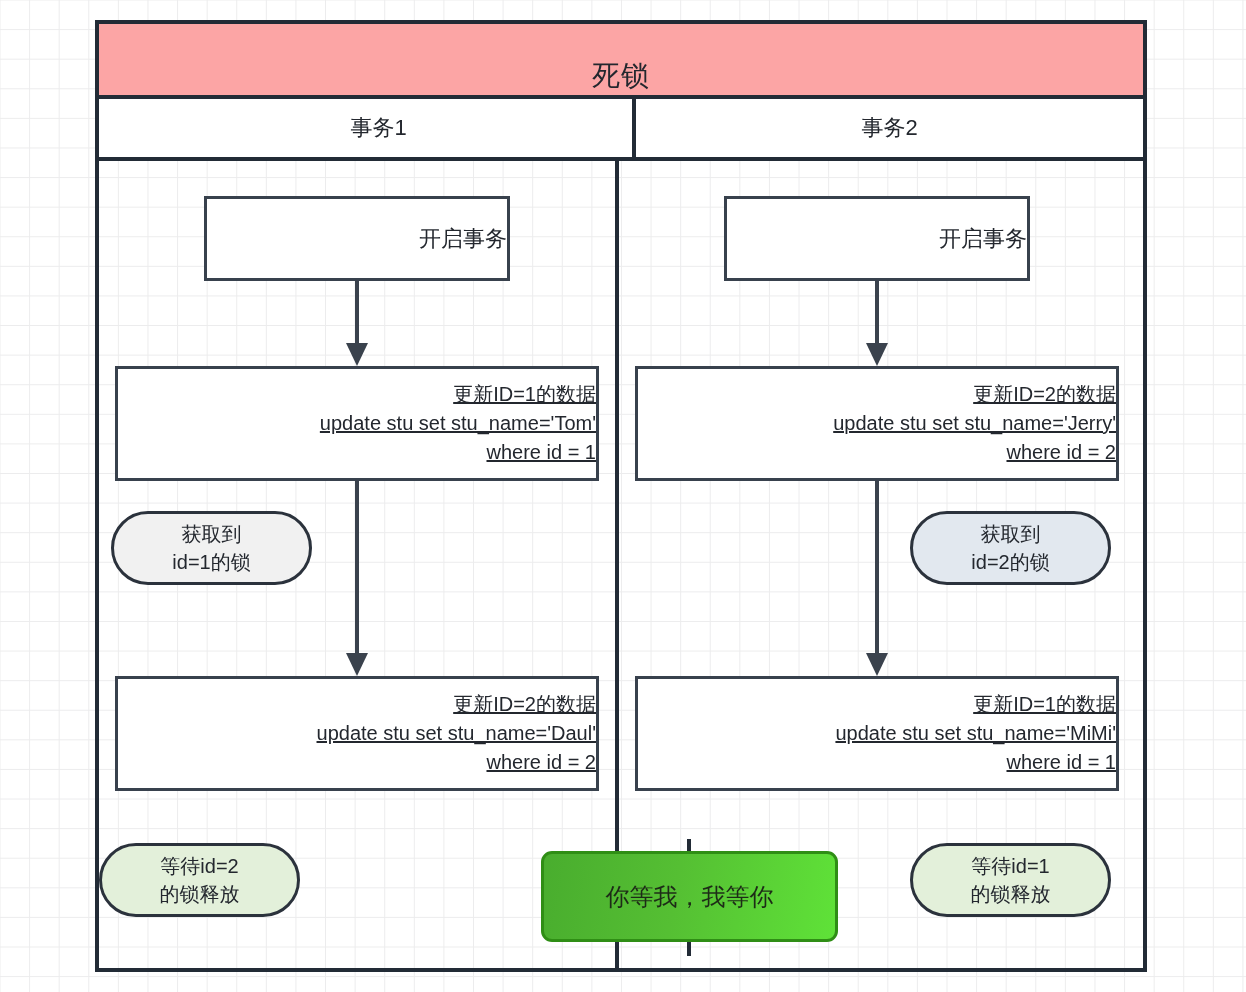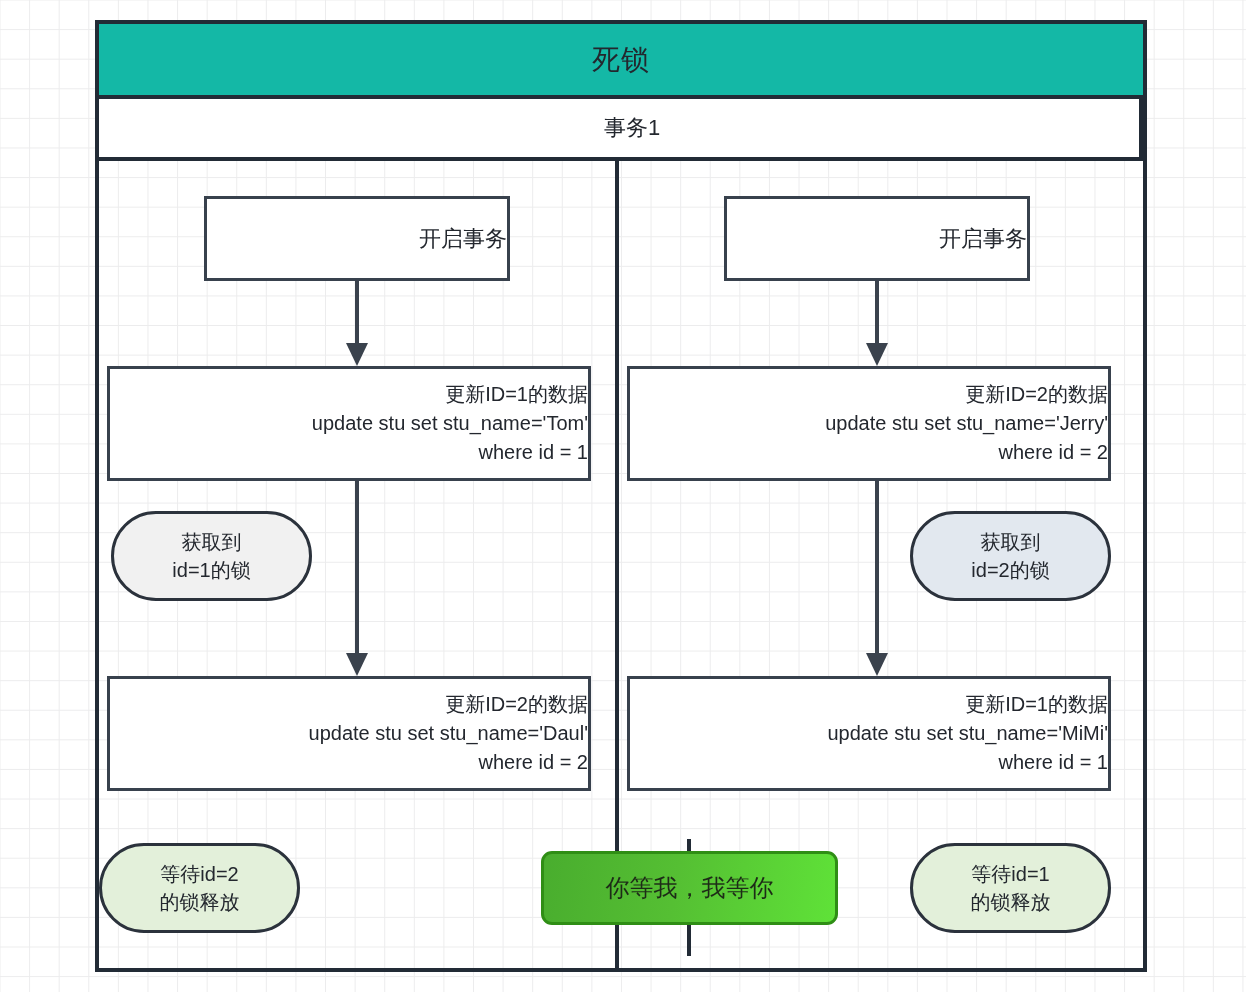--- a/index.html
+++ b/index.html
@@ -40,24 +40,24 @@
   }
 
   
   #title-bar {
     position: absolute;
     left: 0;
     top: 0;
     width: 100%;
     height: 75px;
     box-sizing: border-box;
-    background: #14b8a6;
+    background: #fca5a5;
     border-bottom: 4px solid #222b36;
     display: flex;
-    align-items: center;
+    align-items: flex-end;
     justify-content: center;
   }
   #title-bar .title-text {
     font-size: 28px;
     color: #23272e;
     letter-spacing: 1px;
   }
 
   
   #column-header-row {
@@ -127,32 +127,33 @@
     width: 306px;
     height: 85px;
     left: 105px;
     top: 35px;
     font-size: 22px;
   }
 
   
   .box-sql {
     width: 484px;
-    left: 8px;
+    left: 16px;
     height: 115px;
     font-size: 20px;
+    text-decoration: underline;
   }
   .box-sql.first  { top: 205px; }
   .box-sql.second { top: 515px; }
   .box-sql .line { white-space: nowrap; }
 
   
   .pill {
     width: 201px;
-    height: 90px;
+    height: 74px;
     border: 3px solid #2b323c;
     border-radius: 45px;
     font-size: 20px;
     line-height: 1.4;
   }
   .pill-lock-left {
     left: 12px;
     top: 350px;
     background: #f1f1f1;
   }
@@ -167,21 +168,21 @@
   }
   .pill-wait.left  { left: 0; }
   .pill-wait.right { left: 291px; text-align: center; }
 
   
   #deadlock-callout {
     position: absolute;
     left: 442px;
     top: 827px;
     width: 297px;
-    height: 74px;
+    height: 91px;
     box-sizing: border-box;
     border: 3px solid #2f8e15;
     border-radius: 11px;
     background: linear-gradient(100deg, #49ad2e 0%, #55bf33 45%, #5fe238 100%);
     display: flex;
     align-items: center;
     justify-content: center;
     font-size: 24px;
     color: #1d2b17;
     z-index: 5;
@@ -236,20 +237,21 @@
 <div id="grid-bg"></div>
 
 <div id="diagram-frame">
 
   <div id="title-bar">
     <span class="title-text">死锁</span>
   </div>
 
   <div id="column-header-row">
     <div class="column-header left">事务1</div>
+    <div class="column-header right">事务2</div>
   </div>
 
   <div id="column-divider"></div>
 
   <div class="lane left">
 
     <div class="node box-rect box-begin">
       <span>开启事务</span>
     </div>
 

